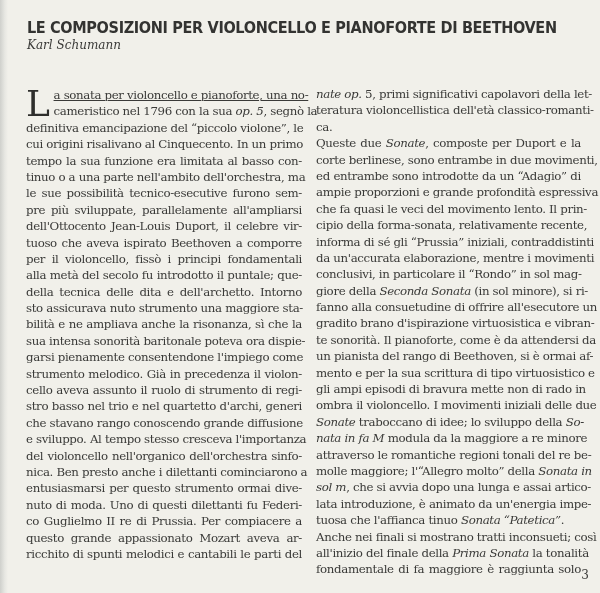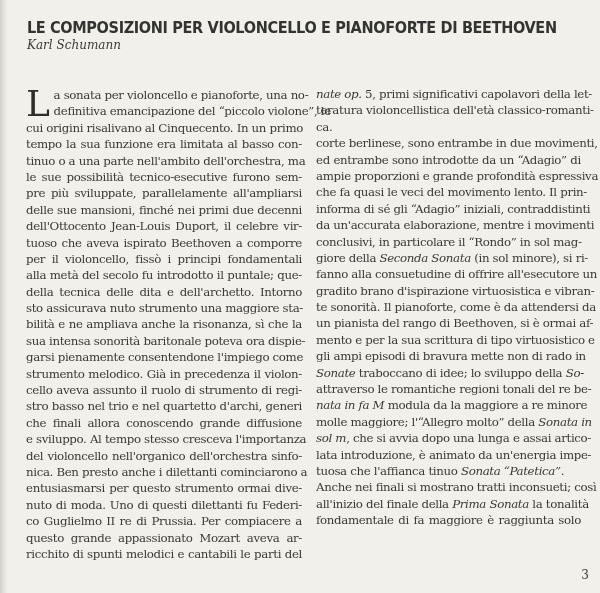--- a/index.html
+++ b/index.html
@@ -48,74 +48,77 @@
 <body>
 
 <div class="edge"></div>
 
 <h1 class="title">LE COMPOSIZIONI PER VIOLONCELLO E PIANOFORTE DI BEETHOVEN</h1>
 <div class="author">Karl Schumann</div>
 
 <div class="col left">
   <span class="dropcap">L</span>
   <div id="left-lines">
-      <span class="line" style="margin-left: 0px;"><span>a sonata per violoncello e pianoforte, una no-</span></span>
+      <span class="line" style="margin-left: 0px; text-decoration: underline;"><span>a sonata per violoncello e pianoforte, una no-</span></span>
+      <span class="line"><span>cameristico nel 1796 con la sua </span><i>op. 5</i><span>, segnò la</span></span>
       <span class="line"><span>definitiva emancipazione del “piccolo violone”, le</span></span>
       <span class="line"><span>cui origini risalivano al Cinquecento. In un primo</span></span>
       <span class="line"><span>tempo la sua funzione era limitata al basso con-</span></span>
       <span class="line"><span>tinuo o a una parte nell'ambito dell'orchestra, ma</span></span>
       <span class="line"><span>le sue possibilità tecnico-esecutive furono sem-</span></span>
       <span class="line"><span>pre più sviluppate, parallelamente all'ampliarsi</span></span>
-      <span class="line"><span>delle sue mansioni, finché nei primi due decenni</span></span>
       <span class="line"><span>dell'Ottocento Jean-Louis Duport, il celebre vir-</span></span>
       <span class="line"><span>tuoso che aveva ispirato Beethoven a comporre</span></span>
       <span class="line"><span>per il violoncello, fissò i principi fondamentali</span></span>
       <span class="line"><span>alla metà del secolo fu introdotto il puntale; que-</span></span>
       <span class="line"><span>della tecnica delle dita e dell'archetto. Intorno</span></span>
       <span class="line"><span>sto assicurava nuto strumento una maggiore sta-</span></span>
       <span class="line"><span>bilità e ne ampliava anche la risonanza, sì che la</span></span>
       <span class="line"><span>sua intensa sonorità baritonale poteva ora dispie-</span></span>
       <span class="line"><span>garsi pienamente consentendone l'impiego come</span></span>
       <span class="line"><span>strumento melodico. Già in precedenza il violon-</span></span>
       <span class="line"><span>cello aveva assunto il ruolo di strumento di regi-</span></span>
       <span class="line"><span>stro basso nel trio e nel quartetto d'archi, generi</span></span>
-      <span class="line"><span>che finali allora conoscendo grande diffusione</span></span>
+      <span class="line"><span>che stavano rango conoscendo grande diffusione</span></span>
       <span class="line"><span>e sviluppo. Al tempo stesso cresceva l'importanza</span></span>
       <span class="line"><span>del violoncello nell'organico dell'orchestra sinfo-</span></span>
       <span class="line"><span>nica. Ben presto anche i dilettanti cominciarono a</span></span>
       <span class="line"><span>entusiasmarsi per questo strumento ormai dive-</span></span>
       <span class="line"><span>nuto di moda. Uno di questi dilettanti fu Federi-</span></span>
       <span class="line"><span>co Guglielmo II re di Prussia. Per compiacere a</span></span>
       <span class="line"><span>questo grande appassionato Mozart aveva ar-</span></span>
       <span class="line"><span>ricchito di spunti melodici e cantabili le parti del</span></span>
     </div>
 </div>
 
 <div class="col right">
   <div id="right-lines">
       <span class="line"><i>nate op.</i><span> 5, primi significativi capolavori della let-</span></span>
       <span class="line"><span>teratura violoncellistica dell'età classico-romanti-</span></span>
       <span class="line last"><span>ca.</span></span>
+      <span class="line"><span>Queste due </span><i>Sonate</i><span>, composte per Duport e la</span></span>
       <span class="line"><span>corte berlinese, sono entrambe in due movimenti,</span></span>
       <span class="line"><span>ed entrambe sono introdotte da un “Adagio” di</span></span>
       <span class="line"><span>ampie proporzioni e grande profondità espressiva</span></span>
       <span class="line"><span>che fa quasi le veci del movimento lento. Il prin-</span></span>
-      <span class="line"><span>informa di sé gli “Adagio” iniziali, contraddistinti</span></span>
+      <span class="line"><span>cipio della forma-sonata, relativamente recente,</span></span>
+      <span class="line"><span>informa di sé gli “Prussia” iniziali, contraddistinti</span></span>
       <span class="line"><span>da un'accurata elaborazione, mentre i movimenti</span></span>
       <span class="line"><span>conclusivi, in particolare il “Rondo” in sol mag-</span></span>
       <span class="line"><span>giore della </span><i>Seconda Sonata</i><span> (in sol minore), si ri-</span></span>
       <span class="line"><span>fanno alla consuetudine di offrire all'esecutore un</span></span>
       <span class="line"><span>gradito brano d'ispirazione virtuosistica e vibran-</span></span>
       <span class="line"><span>te sonorità. Il pianoforte, come è da attendersi da</span></span>
       <span class="line"><span>un pianista del rango di Beethoven, si è ormai af-</span></span>
       <span class="line"><span>mento e per la sua scrittura di tipo virtuosistico e</span></span>
       <span class="line"><span>gli ampi episodi di bravura mette non di rado in</span></span>
+      <span class="line"><span>ombra il violoncello. I movimenti iniziali delle due</span></span>
       <span class="line"><i>Sonate</i><span> traboccano di idee; lo sviluppo della </span><i>So-</i></span>
+      <span class="line"><i>nata in fa M</i><span> modula da la maggiore a re minore</span></span>
       <span class="line"><span>attraverso le romantiche regioni tonali del re be-</span></span>
-      <span class="line"><i>nata in fa M</i><span> modula da la maggiore a re minore</span></span>
       <span class="line"><span>molle maggiore; l'“Allegro molto” della </span><i>Sonata in</i></span>
       <span class="line"><i>sol m</i><span>, che si avvia dopo una lunga e assai artico-</span></span>
       <span class="line"><span>lata introduzione, è animato da un'energia impe-</span></span>
       <span class="line last"><span>tuosa che l'affianca tinuo </span><i>Sonata “Patetica”</i><span>.</span></span>
       <span class="line"><span>Anche nei finali si mostrano tratti inconsueti; così</span></span>
       <span class="line"><span>all'inizio del finale della </span><i>Prima Sonata</i><span> la tonalità</span></span>
       <span class="line"><span>fondamentale di fa maggiore è raggiunta solo</span></span>
     </div>
 </div>
 

